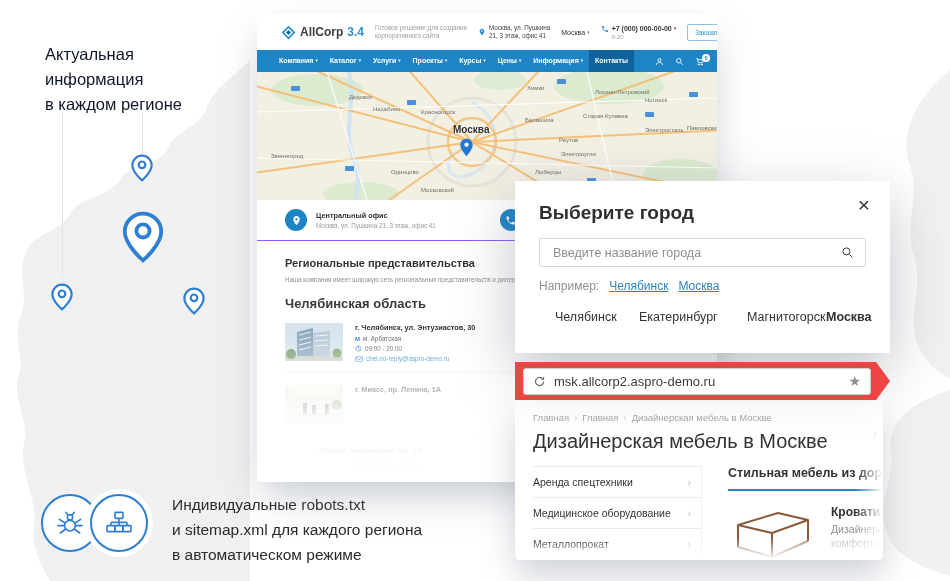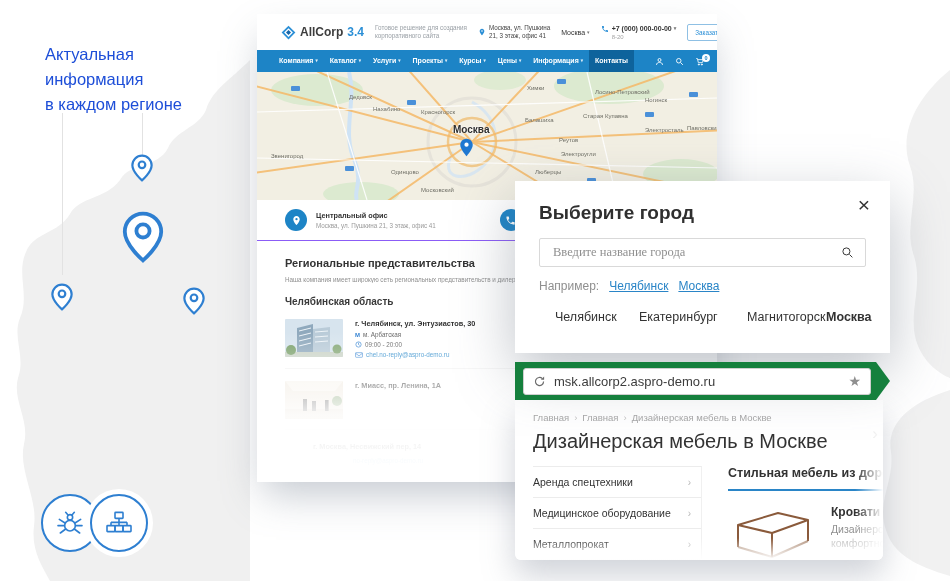--- a/index.html
+++ b/index.html
@@ -4,21 +4,21 @@
 <style>
   html,body{margin:0;padding:0;background:#fff;}
   .canvas{position:relative;width:950px;height:581px;overflow:hidden;background:#fff;
           font-family:"Liberation Sans",sans-serif;color:#333;}
   .abs{position:absolute;}
 
   
   .bg-map{left:0;top:0;z-index:0;}
 
   
-  .feature-title{left:45px;top:42px;font-size:16.5px;line-height:25px;color:#1d4ed8;z-index:2;}
+  .feature-title{left:45px;top:42px;font-size:16.5px;line-height:25px;color:#0f172a;z-index:2;}
   .guide-line{width:1px;background:#e2e2e2;z-index:1;}
   .pin{z-index:2;}
 
   
   .site-card{left:257px;top:14px;width:460px;height:468px;background:#fff;z-index:3;
              box-shadow:0 18px 38px -6px rgba(125,136,150,.45);overflow:hidden;}
   .site-header{height:36px;display:flex;align-items:center;padding:0 10px 0 24px;gap:11px;background:#fff;}
   .logo{display:flex;align-items:center;gap:4px;flex:none;}
   .logo-name{font-size:12px;font-weight:bold;color:#3d3d3d;}
   .logo-ver{font-size:12px;font-weight:bold;color:#2b8fd6;}
@@ -48,48 +48,48 @@
 
   .office-bar{height:40px;display:flex;align-items:center;border-bottom:1px solid #8b5cf6;background:#fff;}
   .ob-item{display:flex;align-items:center;gap:9px;}
   .ob-icon{width:22px;height:22px;border-radius:50%;background:#1d84c6;display:flex;align-items:center;justify-content:center;flex:none;}
   .ob-title{font-size:7.3px;font-weight:bold;color:#333;}
   .ob-sub{font-size:6.3px;color:#9a9a9a;margin-top:2px;}
 
   .site-content{padding:0 28px;}
   .reg-heading{margin-top:16px;font-size:11px;font-weight:bold;color:#333;}
   .reg-intro{margin-top:7px;font-size:6.3px;color:#8f8f8f;white-space:nowrap;overflow:hidden;}
-  .reg-region{margin-top:13px;font-size:10px;font-weight:bold;color:#3a3a3a;}
+  .reg-region{margin-top:13px;font-size:13px;font-weight:bold;color:#3a3a3a;}
   .office-row{display:flex;margin-top:12px;padding-bottom:10px;border-bottom:1px solid #f2f2f2;}
   .office-photo{width:58px;height:38px;flex:none;overflow:hidden;border-radius:1px;}
   .office-mid{margin-left:12px;}
   .office-title{font-size:7.3px;font-weight:bold;color:#333;}
   .office-line{display:flex;align-items:center;gap:3px;margin-top:3px;font-size:6.3px;color:#666;}
   .metro-m{color:#2e7fd1;font-weight:bold;font-size:6px;}
   .office-link{color:#2f8ccb;}
   .office-phones{margin-left:auto;font-size:6.3px;color:#444;line-height:11px;text-align:left;width:86px;flex:none;}
   .site-fade{left:0;right:0;bottom:0;height:150px;
              background:linear-gradient(to bottom,rgba(255,255,255,0) 0%,rgba(255,255,255,.9) 55%,#fff 100%);}
 
   
   .modal{left:515px;top:181px;width:375px;height:172px;background:#fff;z-index:5;
          box-shadow:0 20px 55px rgba(95,105,120,.4);padding:21px 24px;box-sizing:border-box;}
   .modal-title{font-size:19px;font-weight:600;color:#2f2f2f;}
   .modal-close{position:absolute;right:20px;top:12px;font-size:21px;color:#333;font-weight:300;cursor:default;}
   .modal-search{margin-top:14px;height:27px;border:1px solid #d9d9d9;border-radius:2px;display:flex;align-items:center;padding:0 11px;}
-  .modal-search input{border:none;outline:none;flex:1;font-size:12.5px;color:#333;font-family:Liberation Serif, serif;background:transparent;}
+  .modal-search input{border:none;outline:none;flex:1;font-size:12.5px;color:#333;font-family:Liberation Sans, sans-serif;background:transparent;}
   .modal-search input::placeholder{color:#8f8f8f;}
   .modal-example{margin-top:12px;display:flex;align-items:center;gap:10px;font-size:12px;}
   .ex-label{color:#8f8f8f;}
   .ex-link{color:#2a85c7;text-decoration:underline;}
   .modal-cities{position:relative;margin-top:17px;height:16px;font-size:12.5px;color:#333;}
   .modal-cities span{position:absolute;top:0;white-space:nowrap;}
 
   
-  .addr-strip{left:515px;top:362px;width:375px;height:38px;background:#15803d;z-index:5;
+  .addr-strip{left:515px;top:362px;width:375px;height:38px;background:#ef4444;z-index:5;
               clip-path:polygon(0 0,361px 0,375px 19px,361px 38px,0 38px);
               display:flex;align-items:center;padding-left:8px;box-sizing:border-box;}
   .omnibox{width:348px;height:27px;background:#fff;border:1px solid #cfcfcf;border-radius:3px;
            display:flex;align-items:center;padding:0 9px;box-sizing:border-box;}
   .omni-url{font-size:13px;color:#3c3c3c;margin-left:8px;flex:1;}
   .omni-star{font-size:14px;color:#8f8f8f;line-height:1;}
 
   
   .page-card{left:515px;top:400px;width:368px;height:160px;background:#fff;z-index:4;overflow:hidden;
              box-shadow:0 16px 32px rgba(120,130,145,.35);border-radius:0 0 6px 6px;
@@ -495,14 +495,19 @@
   </div>
   <div class="abs seo-circle" style="left:90px;top:494px;box-shadow:0 0 0 5px #fff;">
     <svg width="32" height="32" viewBox="0 0 48 48" fill="none" stroke="#2e7fd1" stroke-width="2.4">
       <rect x="18" y="8" width="12" height="9" rx="1"></rect>
       <path d="M24 17 V23 M12 23 H36 M12 23 V28 M24 23 V28 M36 23 V28"></path>
       <rect x="6" y="28" width="12" height="9" rx="1"></rect>
       <rect x="18" y="28" width="12" height="9" rx="1"></rect>
       <rect x="30" y="28" width="12" height="9" rx="1"></rect>
     </svg>
   </div>
+  <div class="abs seo-text">
+    <div>Индивидуальные robots.txt</div>
+    <div>и sitemap.xml для каждого региона</div>
+    <div>в автоматическом режиме</div>
+  </div>
 
 </div>
 
 </body></html>

